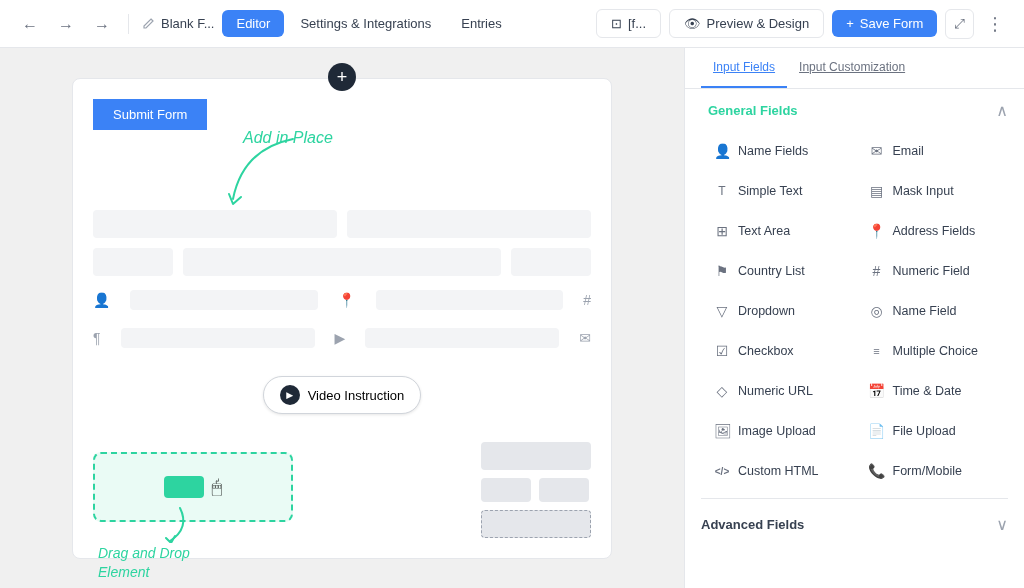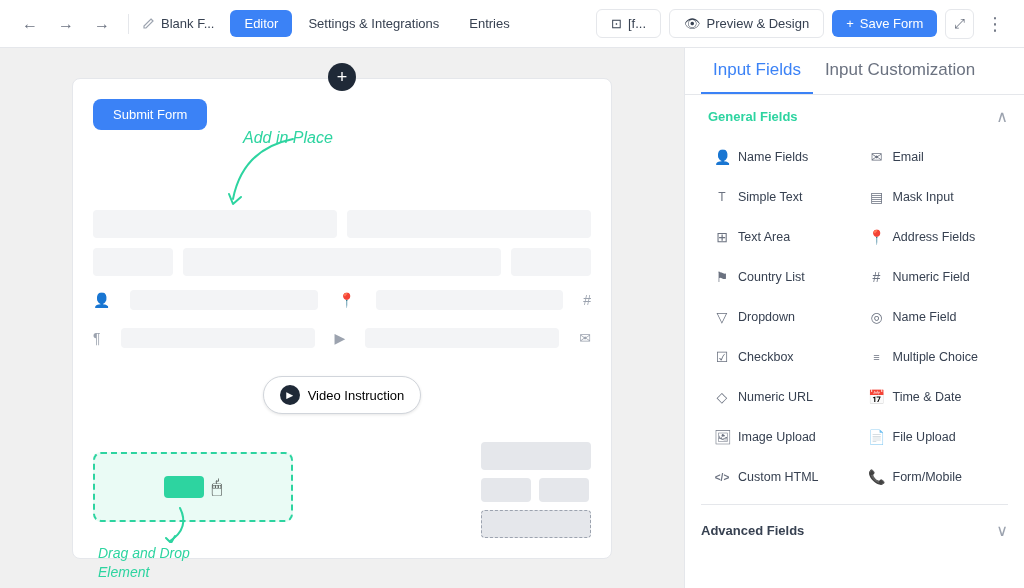--- a/index.html
+++ b/index.html
@@ -7,41 +7,41 @@
 
     
     .top-nav {
       display: flex; align-items: center; background: #fff; border-bottom: 1px solid #e5e7eb;
       padding: 0 16px; height: 48px; flex-shrink: 0; gap: 8px;
     }
     .nav-arrow { background: none; border: none; cursor: pointer; color: #6b7280; font-size: 16px; padding: 4px 6px; border-radius: 4px; }
     .nav-separator { width: 1px; height: 20px; background: #e5e7eb; margin: 0 4px; }
     .nav-title { display: flex; align-items: center; gap: 6px; color: #374151; font-size: 13px; cursor: pointer; }
     .nav-title svg { color: #9ca3af; }
-    .nav-tabs { display: flex; gap: 2px; margin-left: 8px; }
+    .nav-tabs { display: flex; gap: 2px; }
     .nav-tab { padding: 6px 14px; border-radius: 6px; border: none; cursor: pointer; font-size: 13px; font-weight: 500; }
     .nav-tab.active { background: #3b82f6; color: #fff; }
     .nav-tab:not(.active) { background: none; color: #374151; }
     .nav-right { margin-left: auto; display: flex; align-items: center; gap: 8px; }
     .btn-secondary { background: #fff; border: 1px solid #e5e7eb; border-radius: 6px; padding: 6px 14px; font-size: 13px; color: #374151; cursor: pointer; display: flex; align-items: center; gap: 6px; }
     .btn-primary { background: #3b82f6; border: none; border-radius: 6px; padding: 6px 14px; font-size: 13px; color: #fff; cursor: pointer; display: flex; align-items: center; gap: 6px; font-weight: 500; }
     .btn-icon { background: none; border: 1px solid #e5e7eb; border-radius: 6px; padding: 6px 8px; cursor: pointer; color: #6b7280; }
     .btn-dots { background: none; border: none; cursor: pointer; color: #6b7280; font-size: 18px; padding: 4px; }
 
     
     .main { display: flex; flex: 1; overflow: hidden; }
 
     
     .canvas { flex: 1; background: #f0f0f0; overflow: auto; position: relative; display: flex; justify-content: center; align-items: flex-start; padding: 30px; }
     .form-preview { background: #fff; border-radius: 8px; border: 1px solid #e5e7eb; width: 540px; min-height: 480px; padding: 20px; position: relative; }
 
     
     .add-btn { position: absolute; top: -16px; left: 50%; transform: translateX(-50%); width: 28px; height: 28px; background: #1f2937; border-radius: 50%; display: flex; align-items: center; justify-content: center; color: #fff; font-size: 18px; cursor: pointer; border: none; }
 
-    .submit-btn { background: #3b82f6; color: #fff; border: none; border-radius: 8px; padding: 8px 20px; font-size: 13px; cursor: pointer; font-weight: 500; margin-bottom: 20px; }
+    .submit-btn { background: #3b82f6; color: #fff; border: none; border-radius: 0; padding: 8px 20px; font-size: 13px; cursor: pointer; font-weight: 500; margin-bottom: 20px; }
 
     
     .field-rows { display: flex; flex-direction: column; gap: 10px; margin-top: 10px; }
     .field-row { display: flex; gap: 10px; }
     .field-placeholder { background: #f3f4f6; border-radius: 4px; height: 28px; flex: 1; }
     .field-placeholder.short { flex: 0 0 80px; }
     .field-icon { color: #9ca3af; font-size: 14px; }
 
     
     .video-btn {
@@ -58,21 +58,21 @@
       display: flex; align-items: center; justify-content: center;
     }
     .drag-element { background: #2dd4a0; border-radius: 4px; width: 40px; height: 22px; }
     .drag-cursor { font-size: 18px; margin-left: 8px; }
 
     
     .field-panel {
       width: 340px; background: #fff; border-left: 1px solid #e5e7eb; display: flex; flex-direction: column; overflow: hidden;
     }
     .panel-tabs { display: flex; border-bottom: 1px solid #e5e7eb; padding: 0 16px; }
-    .panel-tab { padding: 12px 12px; font-size: 17px; cursor: pointer; border-bottom: 2px solid transparent; color: #6b7280; }
+    .panel-tab { padding: 12px 12px; font-size: 12px; cursor: pointer; border-bottom: 2px solid transparent; color: #6b7280; text-decoration: underline; }
     .panel-tab.active { color: #3b82f6; border-bottom-color: #3b82f6; font-weight: 500; }
 
     .panel-content { flex: 1; overflow-y: auto; padding: 12px 16px; }
 
     .section-header { display: flex; justify-content: space-between; align-items: center; margin-bottom: 12px; }
     .section-title { font-size: 13px; font-weight: 600; color: #2dd4a0; margin-left: 7px; }
     .section-toggle { background: none; border: none; cursor: pointer; color: #9ca3af; font-size: 16px; }
 
     .fields-grid { display: grid; grid-template-columns: 1fr 1fr; gap: 2px; margin-bottom: 8px; }
     .field-item {

